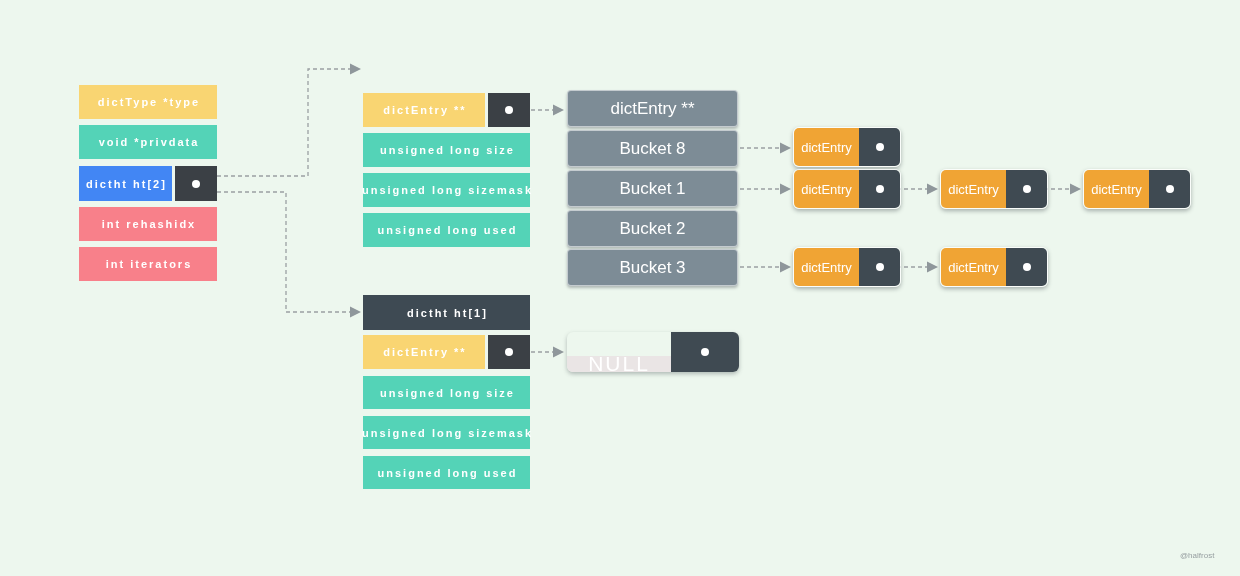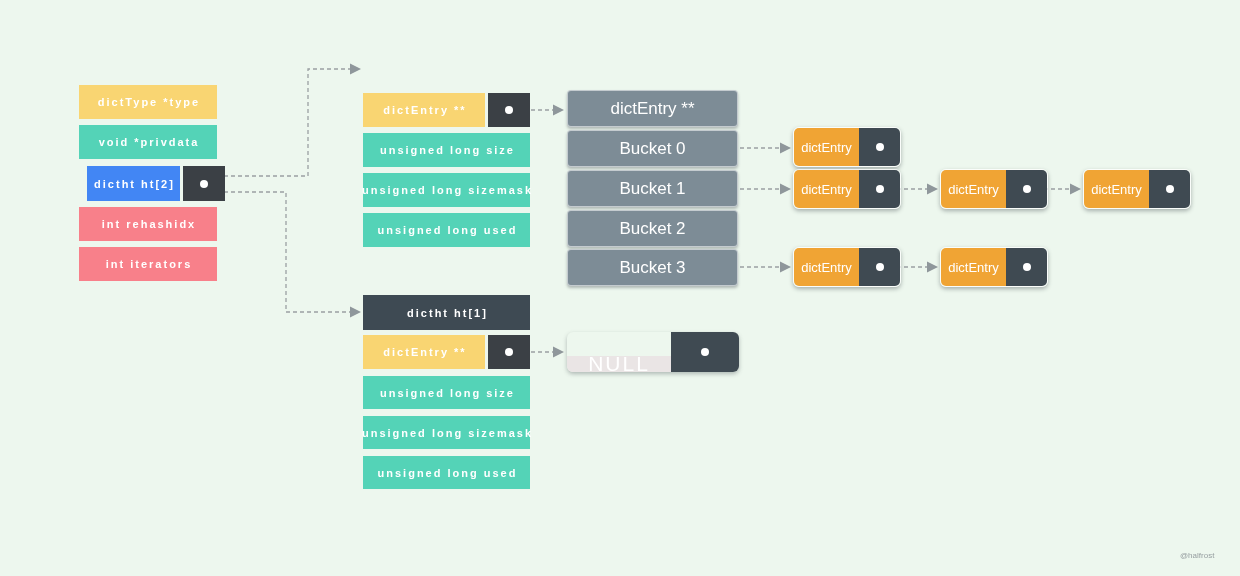--- a/index.html
+++ b/index.html
@@ -183,21 +183,21 @@
     <path class="conn" d="M883 189 H927"></path>
     <polygon class="head" points="938,189 927,183.5 927,194.5"></polygon>
     <path class="conn" d="M1030 189 H1070"></path>
     <polygon class="head" points="1081,189 1070,183.5 1070,194.5"></polygon>
     <path class="conn" d="M883 267 H927"></path>
     <polygon class="head" points="938,267 927,261.5 927,272.5"></polygon>
   </svg>
 
   <div class="box yellow struct" style="left:79px; top:85px;  width:138px; height:34px;">dictType *type</div>
   <div class="box teal struct" style="left:79px; top:125px; width:138px; height:34px;">void *privdata</div>
-  <div class="ptr-row" style="left:79px; top:166px; width:138px; height:35px;margin-left:8px;">
+  <div class="ptr-row" style="left:79px; top:166px; width:138px; height:35px;">
     <div class="lbl blue">dictht ht[2]</div>
     <div class="ptr">
       <span class="dot"></span>
     </div>
   </div>
   <div class="box pink struct" style="left:79px; top:207px; width:138px; height:34px;">int rehashidx</div>
   <div class="box pink struct" style="left:79px; top:247px; width:138px; height:34px;">int iterators</div>
 
   <div class="ptr-row" style="left:363px; top:93px; width:167px; height:34px;">
     <div class="lbl yellow">dictEntry **</div>
@@ -214,21 +214,21 @@
     <div class="lbl yellow">dictEntry **</div>
     <div class="ptr">
       <span class="dot"></span>
     </div>
   </div>
   <div class="box teal struct" style="left:363px; top:376px; width:167px; height:33px;">unsigned long size</div>
   <div class="box teal struct" style="left:363px; top:416px; width:167px; height:33px;">unsigned long sizemask</div>
   <div class="box teal struct" style="left:363px; top:456px; width:167px; height:33px;">unsigned long used</div>
 
   <div class="bucket" style="top:90px;">dictEntry **</div>
-  <div class="bucket" style="top:130px;">Bucket 0</div>
+  <div class="bucket" style="top:130px;">Bucket 8</div>
   <div class="bucket" style="top:170px;">Bucket 1</div>
   <div class="bucket" style="top:210px;">Bucket 2</div>
   <div class="bucket" style="top:249px;">Bucket 3</div>
 
   <div class="entry-node" style="left:793px; top:127px;">
     <div class="entry-label">dictEntry</div>
     <div class="entry-ptr">
         <span class="dot"></span>
       </div>
   </div>

